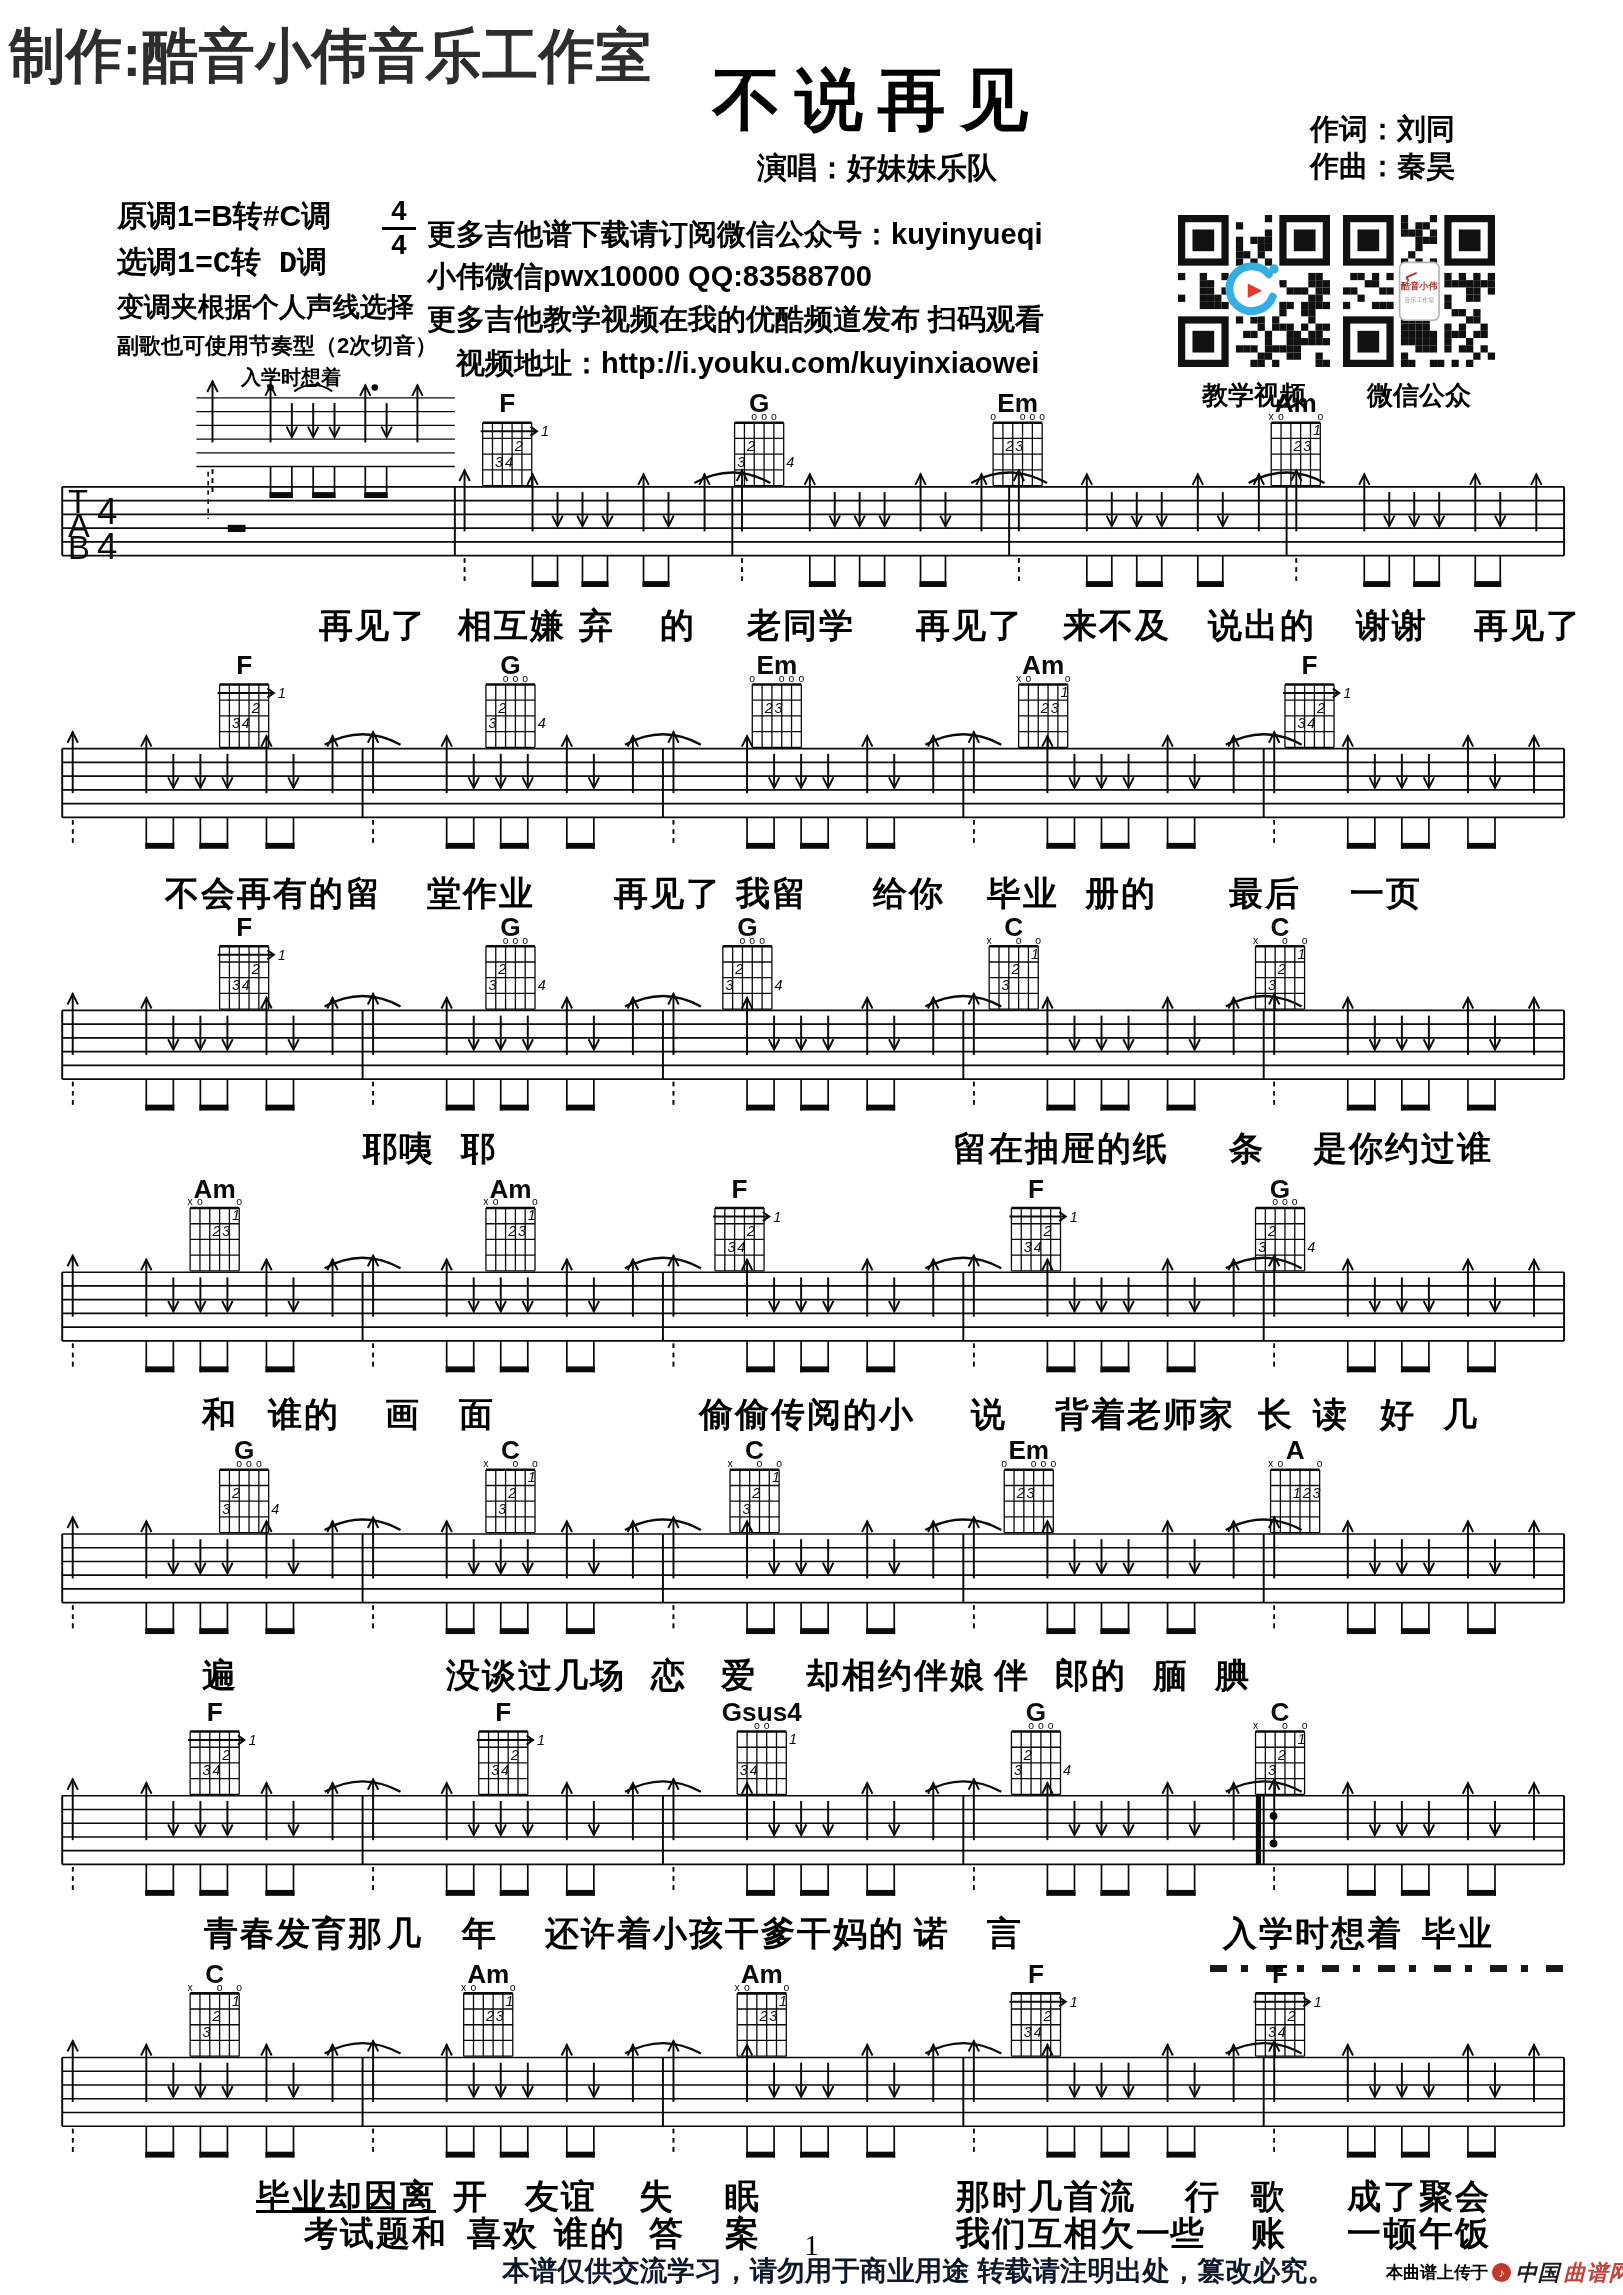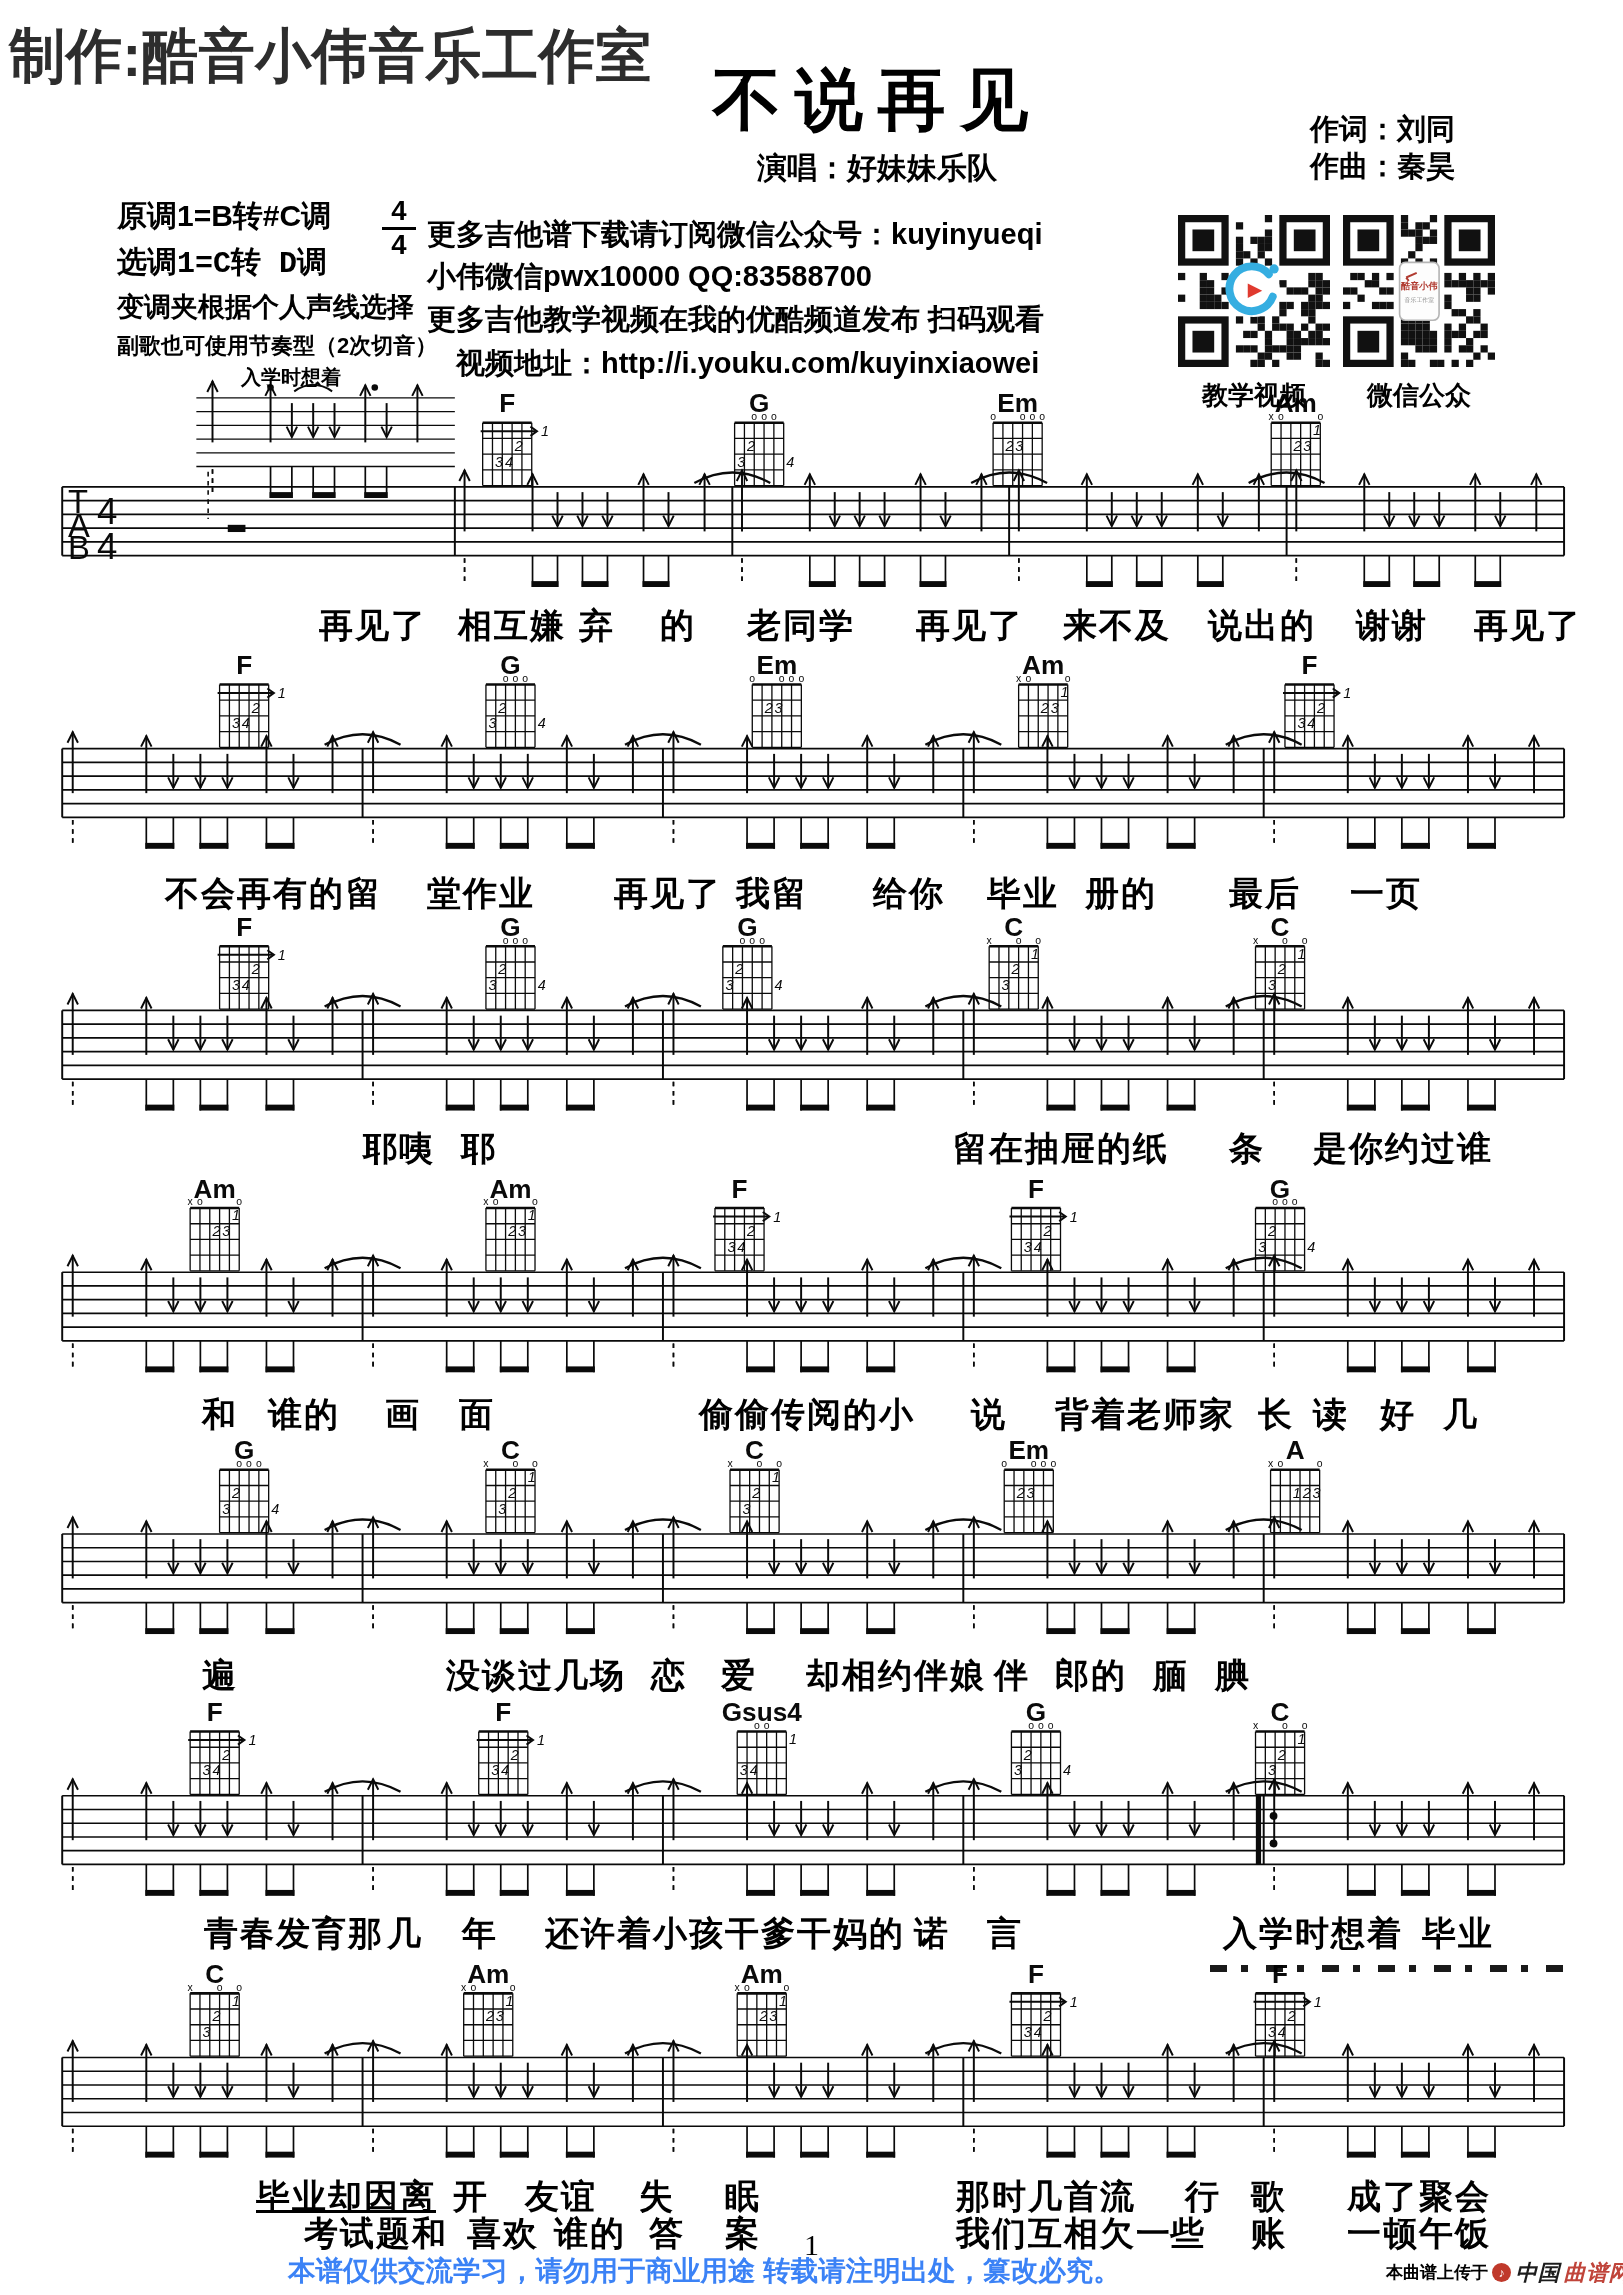--- a/index.html
+++ b/index.html
@@ -23,21 +23,21 @@
   #im1{top:215px;font-size:29px;} #im2{top:257px;font-size:29px;}
   #im3{top:300px;font-size:29px;} #im4{top:344px;font-size:29px;margin-left:29px;}
   .qrbox{top:215px;width:152px;height:152px;}
   #qr1{left:1178px;} #qr2{left:1343px;}
   .qrlabel{top:378px;width:152px;text-align:center;font-size:26px;font-weight:700;}
   #qrl1{left:1178px;} #qrl2{left:1343px;}
   .lyr{position:absolute;font-size:34px;font-weight:700;letter-spacing:2px;color:#000;white-space:nowrap;}
   #obscured{top:1965px;left:1210px;width:353px;height:7.2px;opacity:.9;
      background:repeating-linear-gradient(90deg,#000 0 17px,transparent 17px 31px,#000 31px 38px,transparent 38px 56px);}
   #pagenum{top:2228px;left:746px;width:131px;text-align:center;font-size:30px;font-family:"Liberation Serif",serif;}
-  #notice{top:2253px;left:288px;width:1047px;text-align:left;font-size:27.5px;font-weight:700;color:#3b82f6;}
+  #notice{top:2253px;left:288px;width:1047px;text-align:right;font-size:27.5px;font-weight:700;color:#0f172a;}
   #watermark{top:2258px;left:1386px;font-size:17px;font-weight:700;display:flex;align-items:center;gap:3.9px;}
   #wm-icon{display:inline-flex;align-items:center;justify-content:center;width:19.6px;height:19.6px;border-radius:50%;
      background:#c0392b;color:#fff;font-size:12.4px;}
   #wm-cn{font-size:21.6px;font-weight:900;font-style:italic;color:#1c1c1c;letter-spacing:0.7px;}
   #wm-rest{font-size:21.6px;font-weight:900;font-style:italic;color:#c0443a;letter-spacing:0.7px;}
   svg text{font-family:"Liberation Sans",sans-serif;}
 </style>
 </head>
 <body>
 

